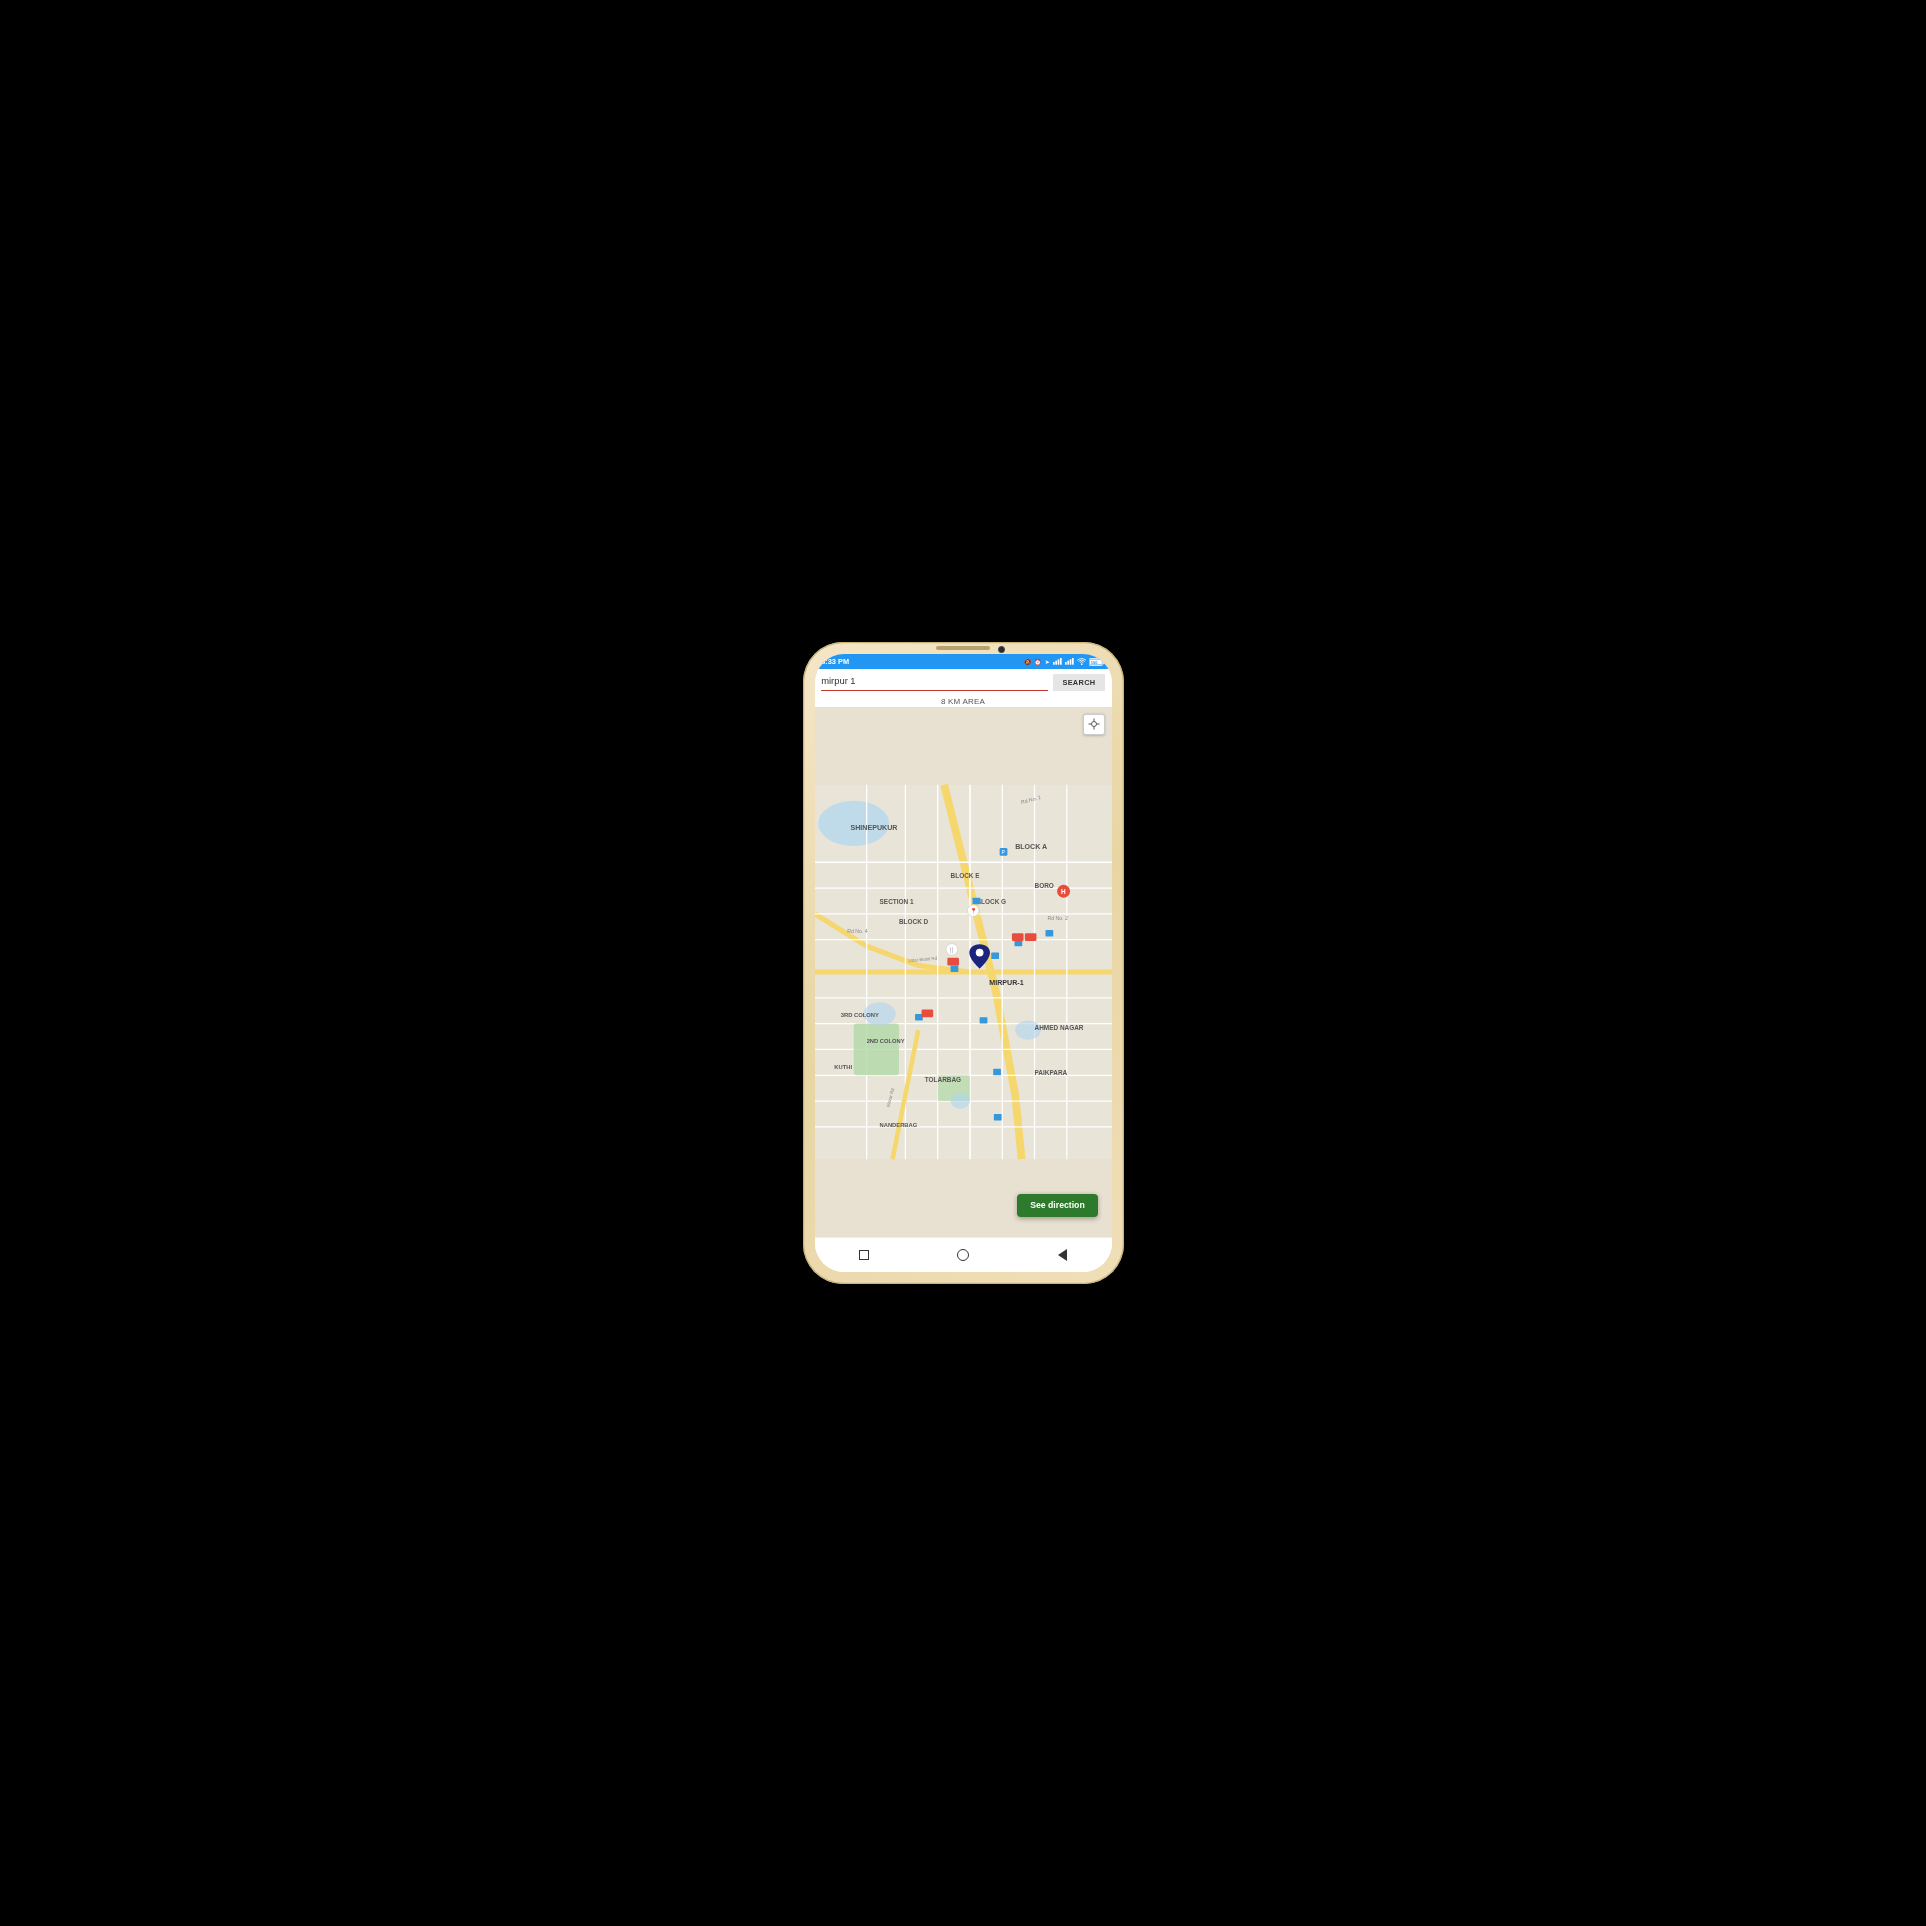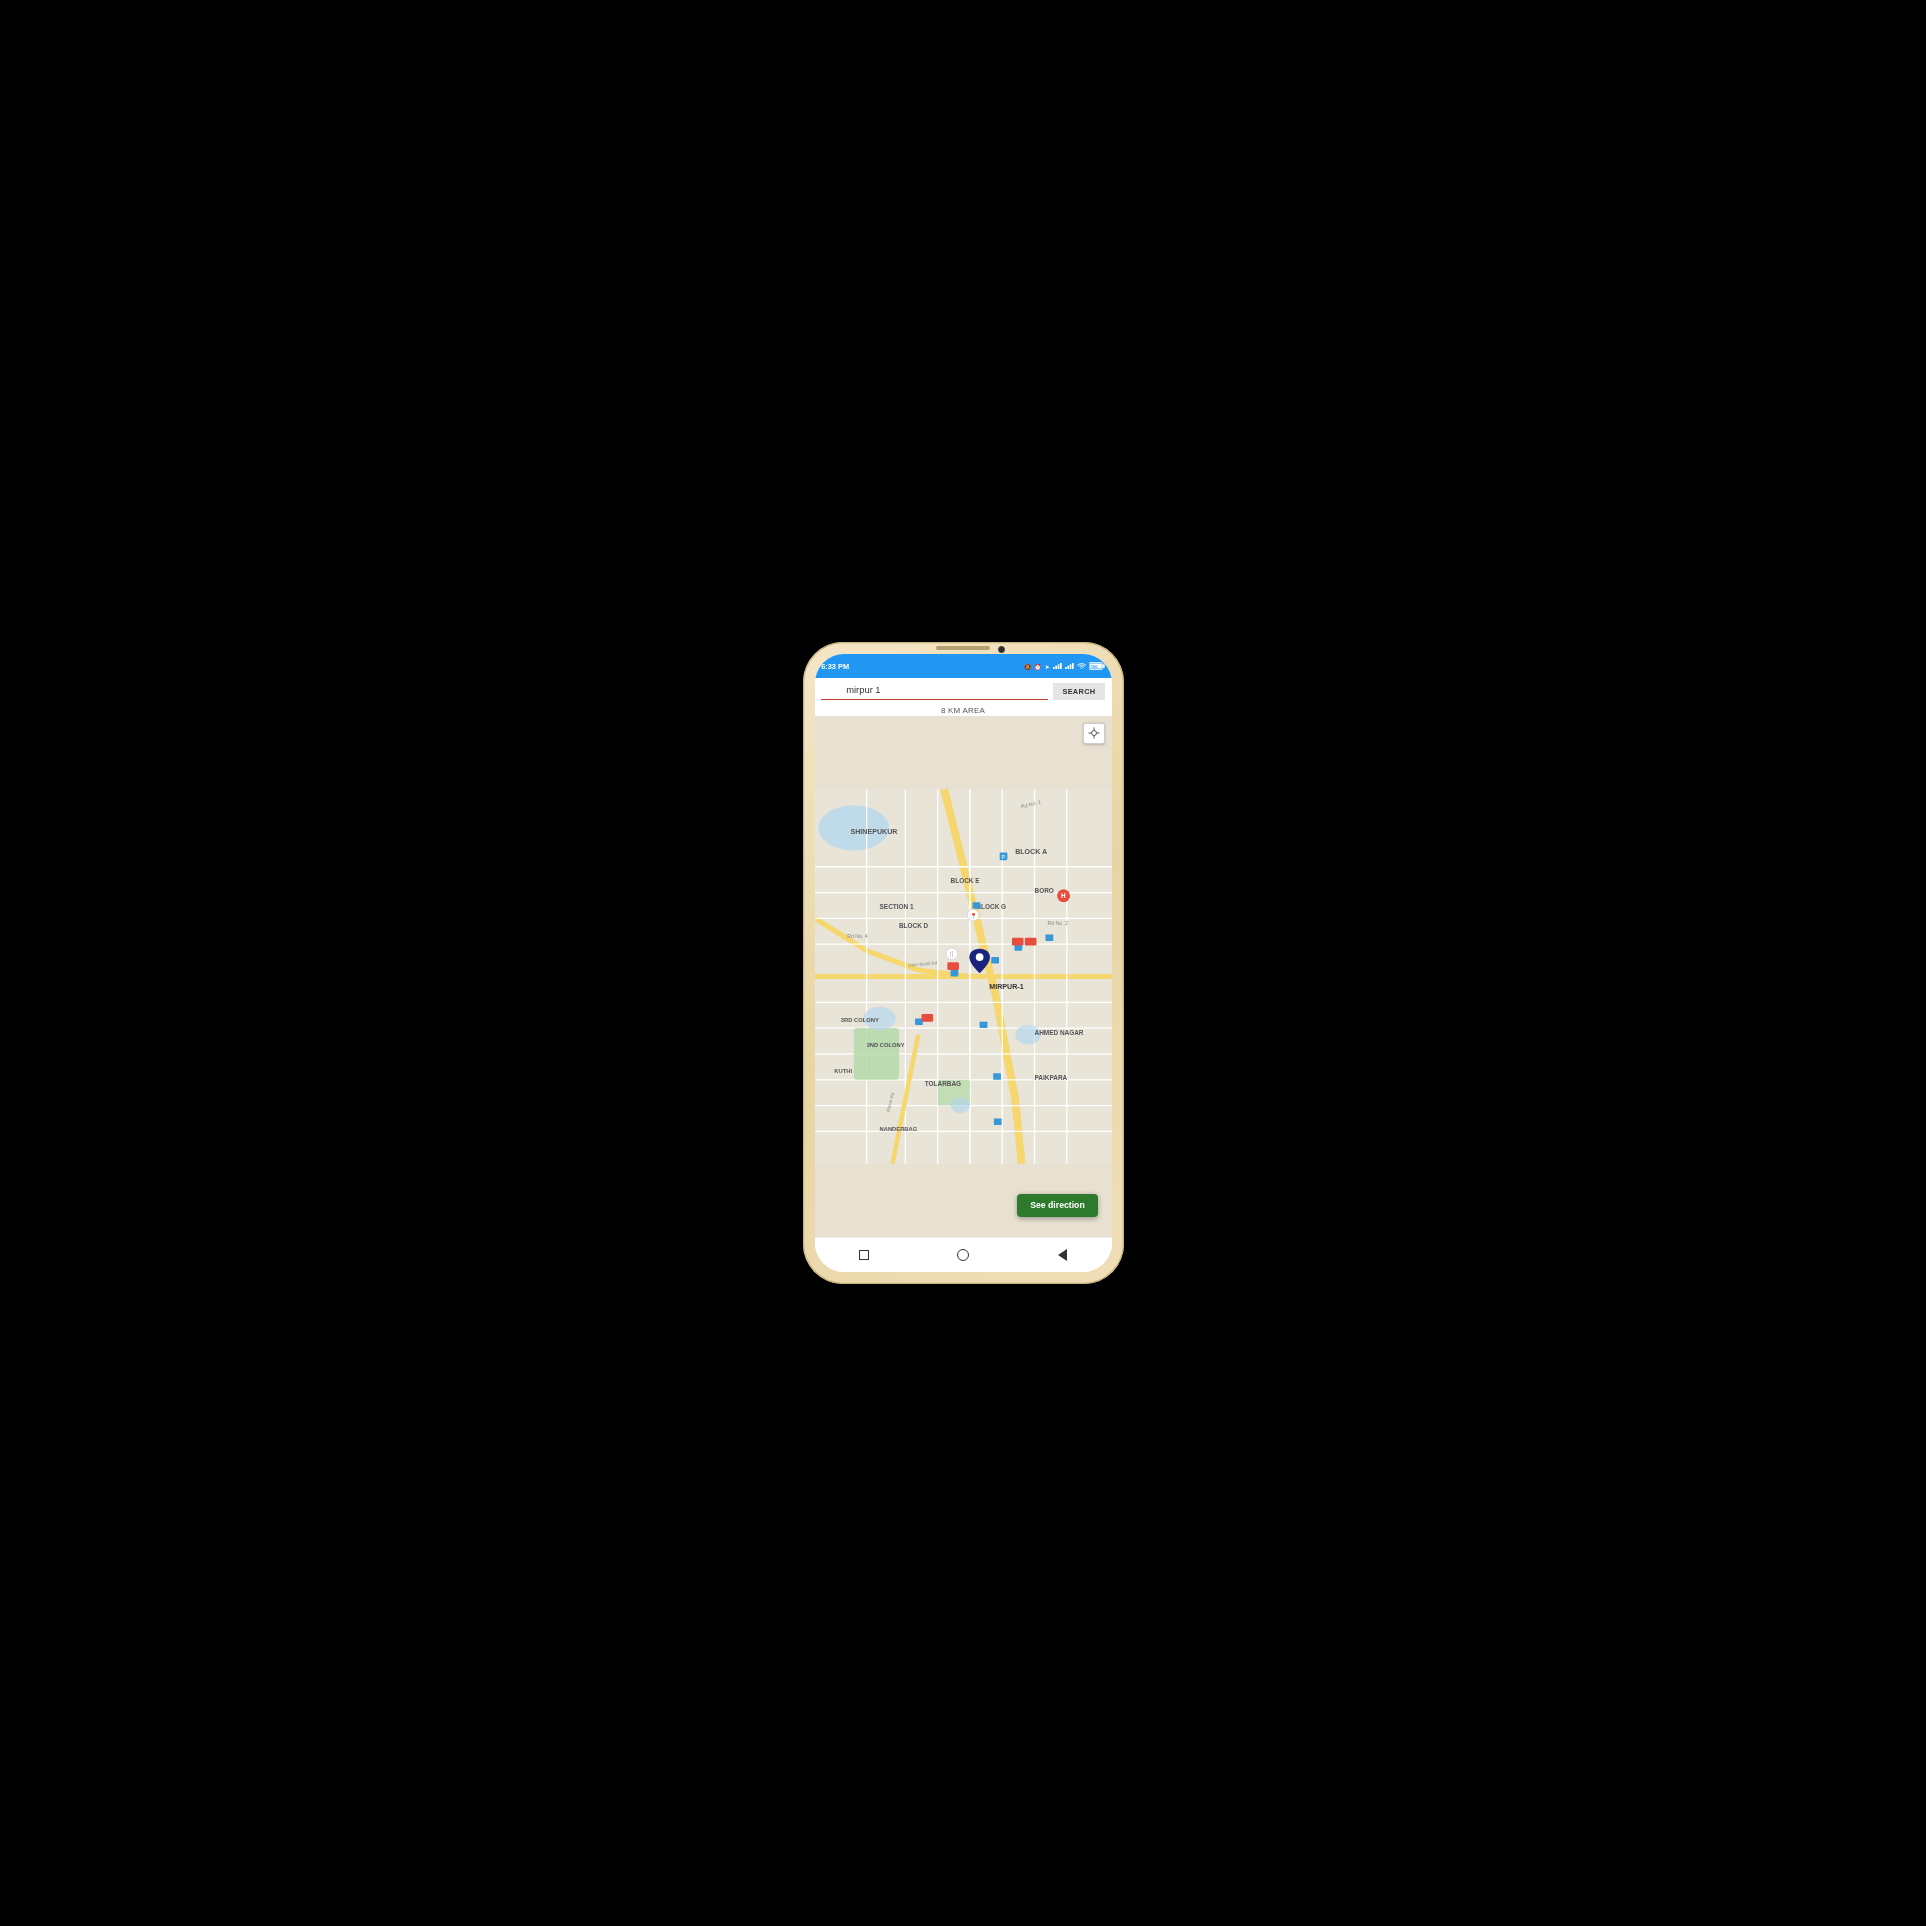--- a/index.html
+++ b/index.html
@@ -56,21 +56,21 @@
       height: 6.7px;
       background: #2a2a2a;
       border-radius: 50%;
       z-index: 10;
       border: 0.7px solid #444;
     }
 
     
     .status-bar {
       background: #2196F3;
-      height: 24px;
+      height: 15px;
       display: flex;
       align-items: center;
       justify-content: space-between;
       padding: 0 6.7px;
       flex-shrink: 0;
       text-align: center;
     }
 
     .status-time {
       color: #fff;
@@ -107,21 +107,20 @@
       padding-bottom: 1.3px;
     }
 
     .search-input {
       width: 100%;
       border: none;
       outline: none;
       font-size: 9.4px;
       color: #333;
       background: transparent;
-      margin-left: 25px;
     }
 
     .search-button {
       background: #e5e5e5;
       border: none;
       padding: 4px 9.4px;
       font-size: 7.4px;
       font-weight: 700;
       color: #333;
       cursor: pointer;

